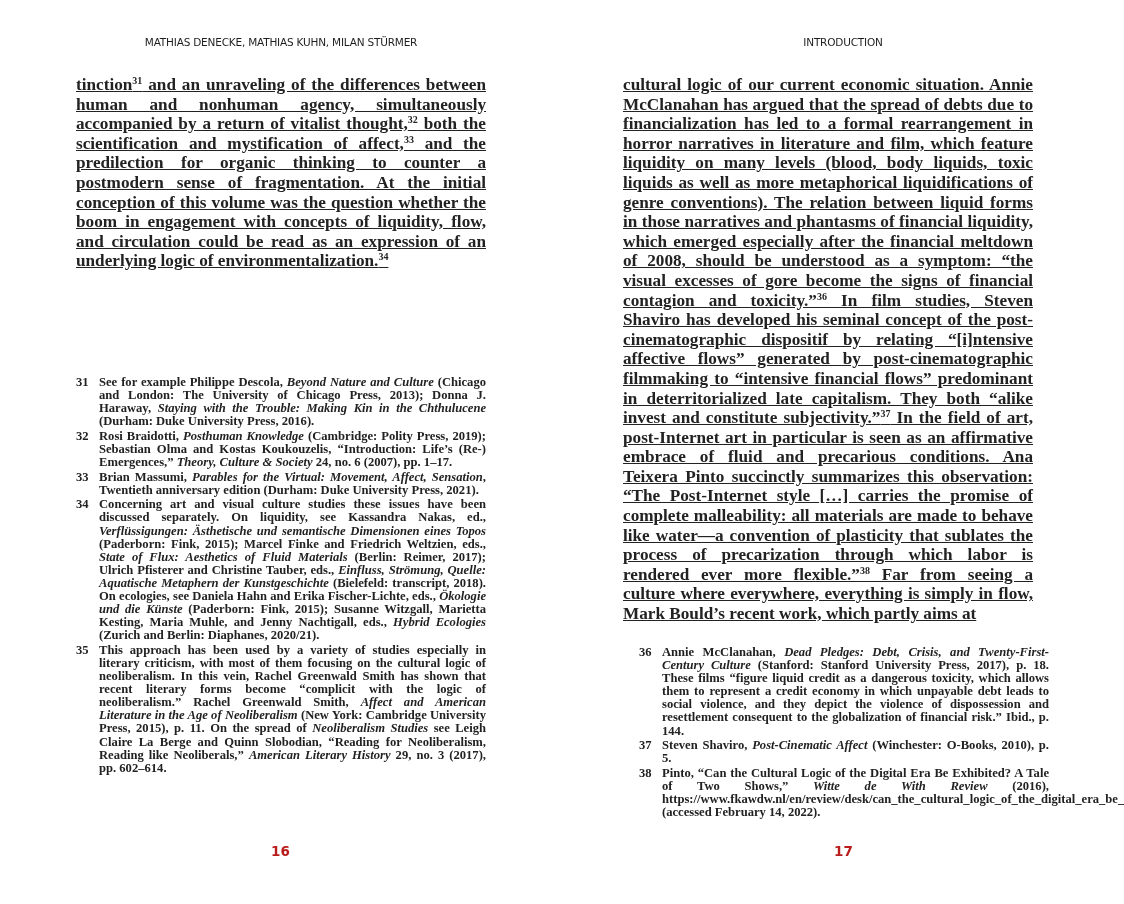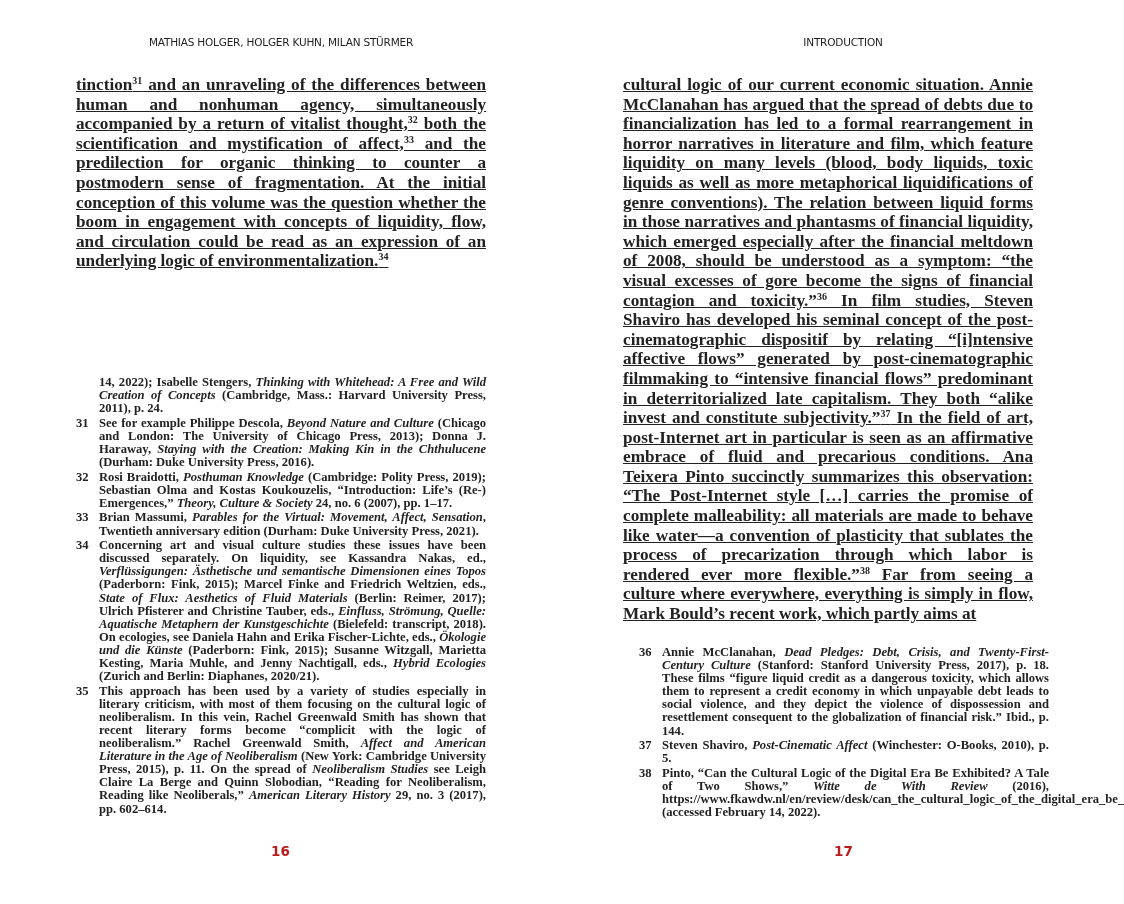--- a/index.html
+++ b/index.html
@@ -38,27 +38,26 @@
     font-weight: bold; font-size: 13.5px; color: #b91c1c;
   }
   .page.left .folio { left: 271px; }
   .page.right .folio { left: 272px; }
   i { font-style: italic; }
 </style>
 </head>
 <body>
 
 <div class="page left">
-  <div class="running-head">MATHIAS HOLGER, HOLGER KUHN, MILAN STÜRMER</div>
+  <div class="running-head">MATHIAS DENECKE, MATHIAS KUHN, MILAN STÜRMER</div>
   <div class="body-text">
       <p>tinction<sup>31</sup> and an unraveling of the differences between human and nonhuman agency, simultaneously accompanied by a return of vitalist thought,<sup>32</sup> both the scientification and mystification of affect,<sup>33</sup> and the predilection for organic thinking to counter a postmodern sense of fragmentation. At the initial conception of this volume was the question whether the boom in engagement with concepts of liquidity, flow, and circulation could be read as an expression of an underlying logic of environmentalization.<sup>34</sup></p>
     </div>
   <div class="notes">
-      <div class="note">14, 2022); Isabelle Stengers, <i>Thinking with Whitehead: A Free and Wild Creation of Concepts</i> (Cambridge, Mass.: Harvard University Press, 2011), p. 24.</div>
-      <div class="note"><span class="num">31</span>See for example Philippe Descola, <i>Beyond Nature and Culture</i> (Chicago and London: The University of Chicago Press, 2013); Donna J. Haraway, <i>Staying with the Creation: Making Kin in the Chthulucene</i> (Durham: Duke University Press, 2016).</div>
+      <div class="note"><span class="num">31</span>See for example Philippe Descola, <i>Beyond Nature and Culture</i> (Chicago and London: The University of Chicago Press, 2013); Donna J. Haraway, <i>Staying with the Trouble: Making Kin in the Chthulucene</i> (Durham: Duke University Press, 2016).</div>
       <div class="note"><span class="num">32</span>Rosi Braidotti, <i>Posthuman Knowledge</i> (Cambridge: Polity Press, 2019); Sebastian Olma and Kostas Koukouzelis, “Introduction: Life’s (Re-) Emergences,” <i>Theory, Culture &amp; Society</i> 24, no. 6 (2007), pp. 1–17.</div>
       <div class="note"><span class="num">33</span>Brian Massumi, <i>Parables for the Virtual: Movement, Affect, Sensation</i>, Twentieth anniversary edition (Durham: Duke University Press, 2021).</div>
       <div class="note"><span class="num">34</span>Concerning art and visual culture studies these issues have been discussed separately. On liquidity, see Kassandra Nakas, ed., <i>Verflüssigungen: Ästhetische und semantische Dimensionen eines Topos</i> (Paderborn: Fink, 2015); Marcel Finke and Friedrich Weltzien, eds., <i>State of Flux: Aesthetics of Fluid Materials</i> (Berlin: Reimer, 2017); Ulrich Pfisterer and Christine Tauber, eds., <i>Einfluss, Strömung, Quelle: Aquatische Metaphern der Kunstgeschichte</i> (Bielefeld: transcript, 2018). On ecologies, see Daniela Hahn and Erika Fischer-Lichte, eds., <i>Ökologie und die Künste</i> (Paderborn: Fink, 2015); Susanne Witzgall, Marietta Kesting, Maria Muhle, and Jenny Nachtigall, eds., <i>Hybrid Ecologies</i> (Zurich and Berlin: Diaphanes, 2020/21).</div>
       <div class="note"><span class="num">35</span>This approach has been used by a variety of studies especially in literary criticism, with most of them focusing on the cultural logic of neoliberalism. In this vein, Rachel Greenwald Smith has shown that recent literary forms become “complicit with the logic of neoliberalism.” Rachel Greenwald Smith, <i>Affect and American Literature in the Age of Neoliberalism</i> (New York: Cambridge University Press, 2015), p. 11. On the spread of <i>Neoliberalism Studies</i> see Leigh Claire La Berge and Quinn Slobodian, “Reading for Neoliberalism, Reading like Neoliberals,” <i>American Literary History</i> 29, no. 3 (2017), pp. 602–614.</div>
     </div>
   <div class="folio">16</div>
 </div>
 
 <div class="page right">
   <div class="running-head">INTRODUCTION</div>

